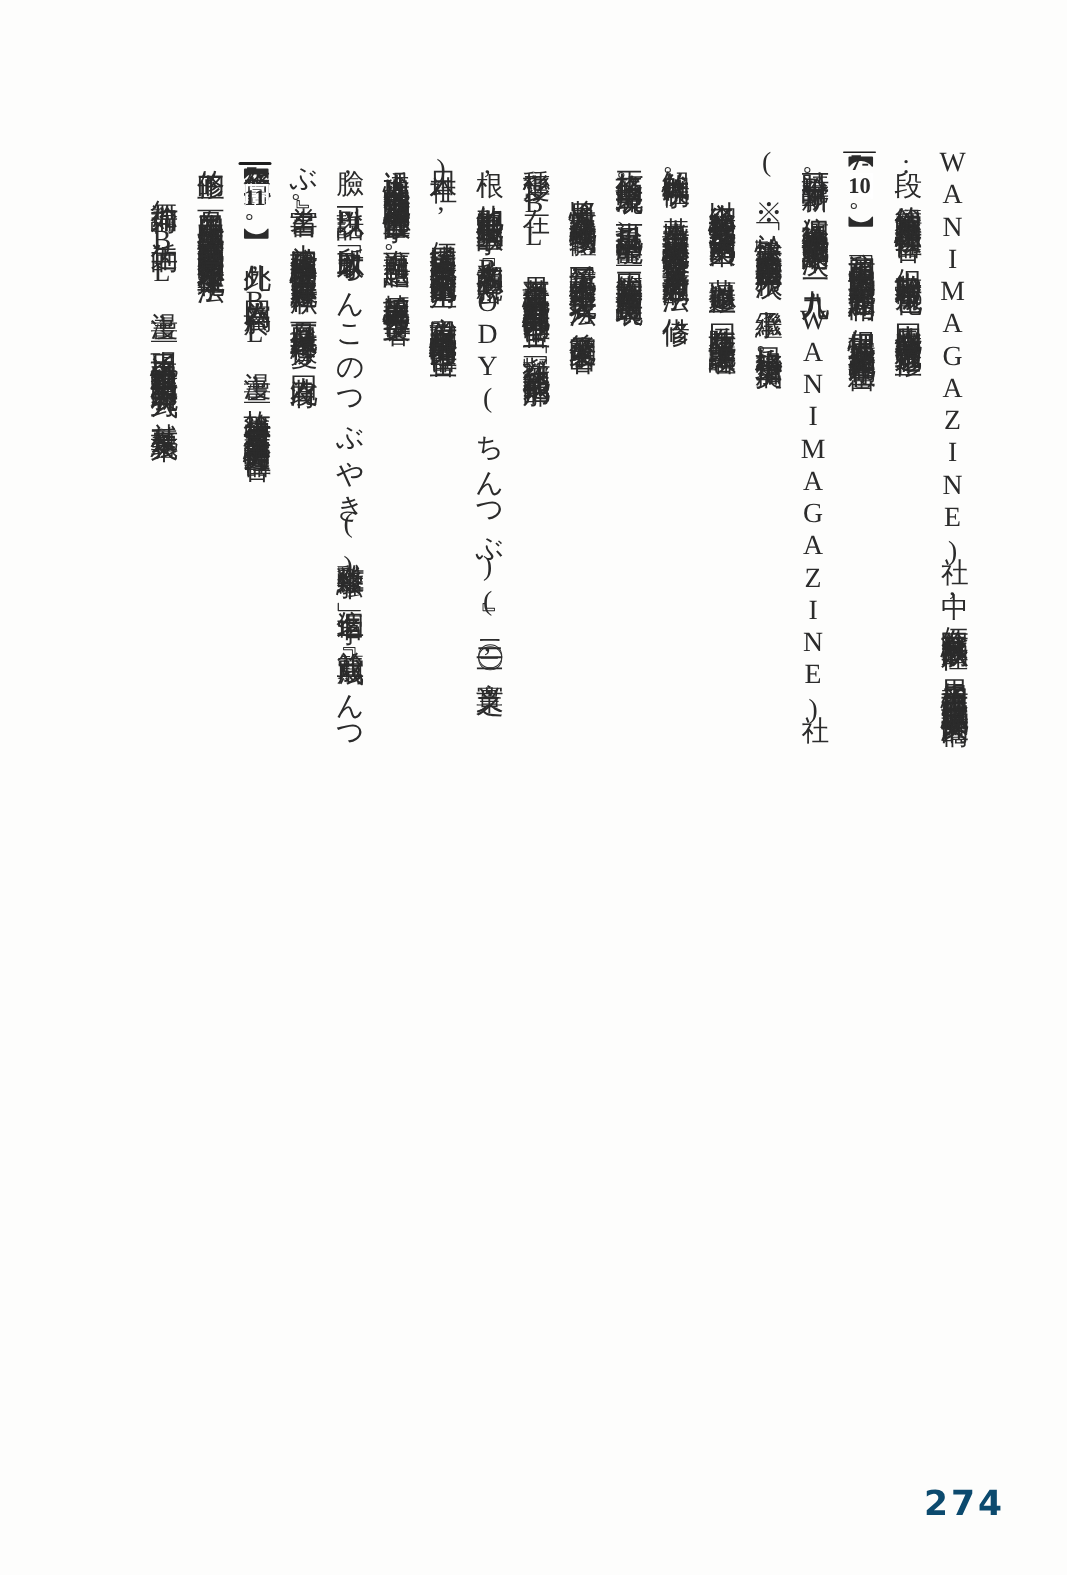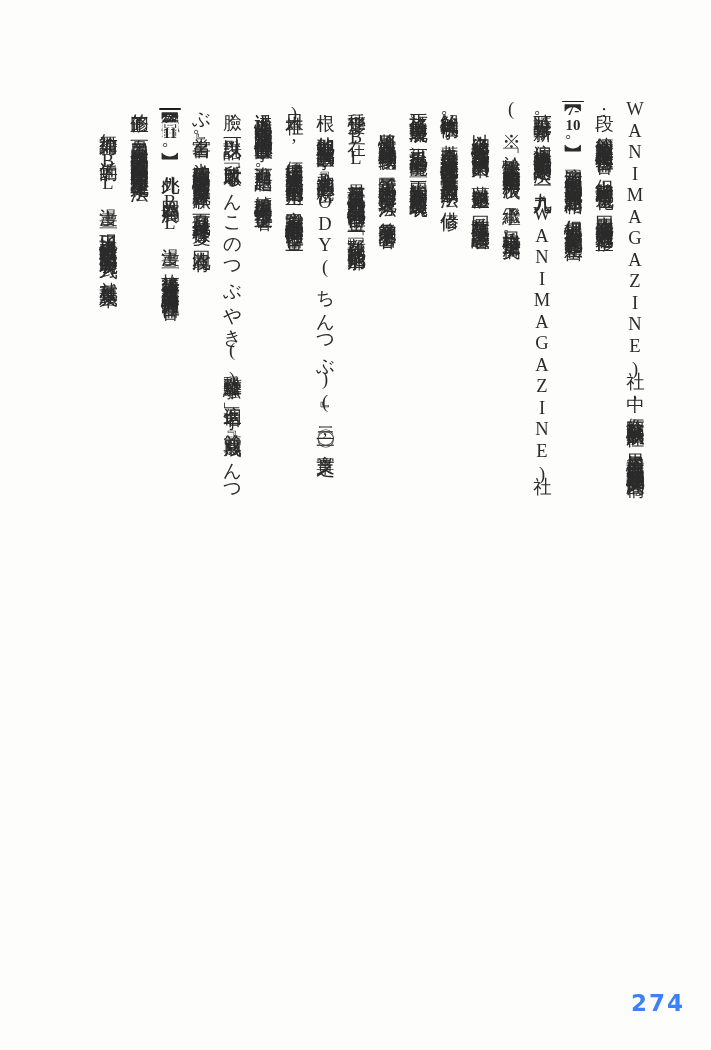--- a/index.html
+++ b/index.html
@@ -43,26 +43,26 @@
   }
   .tcy {
     text-combine-upright: all;
     letter-spacing: 0;
     font-size: 15px;
     font-weight: bold;
   }
   .page-number {
     position: absolute;
     top: 990px;
-    left: 631px;
+    left: 616px;
     font-family: "DejaVu Sans", "Liberation Sans", sans-serif;
     font-weight: bold;
     font-size: 23px;
     letter-spacing: 2px;
-    color: #3b82f6;
+    color: #0c4a6e;
   }
 </style>
 </head>
 <body>
 
 <div class="page">
 
   <div class="text-block">
 
     <div class="col">WANIMAGAZINE社)中,便有陰莖形狀的妖怪,男根童子用自己性器狀的觸手玩弄女性的橋</div>

